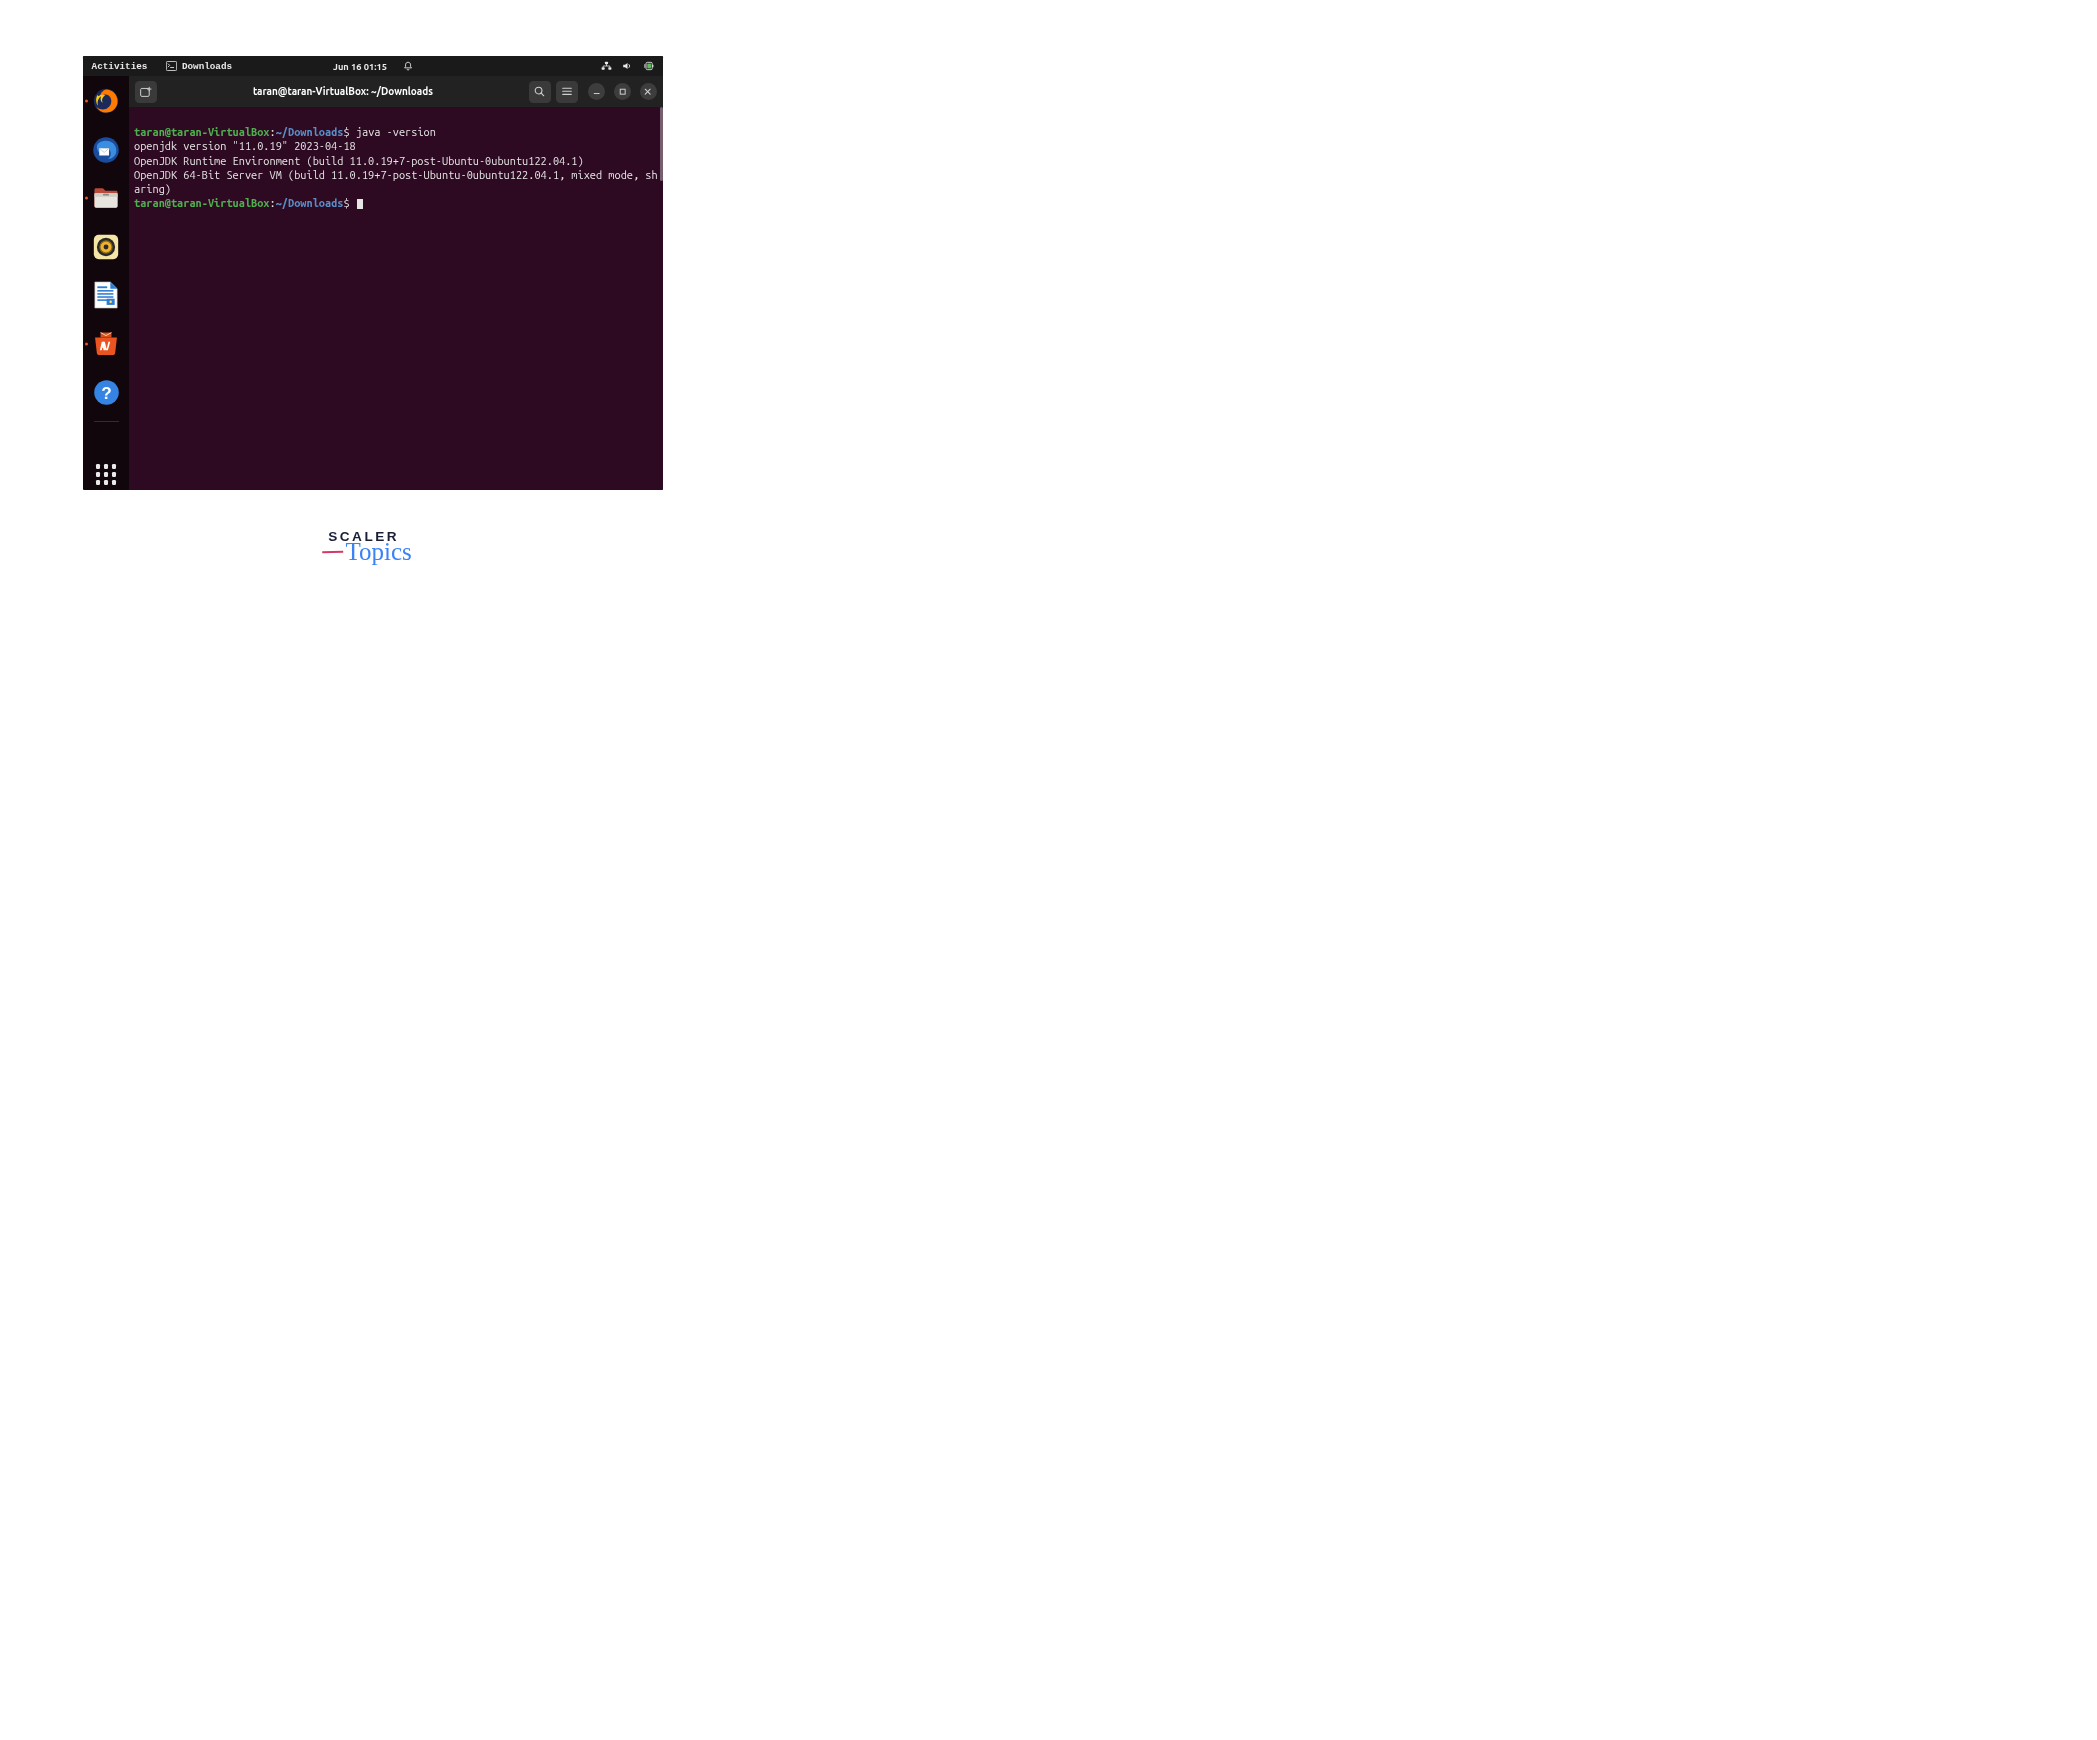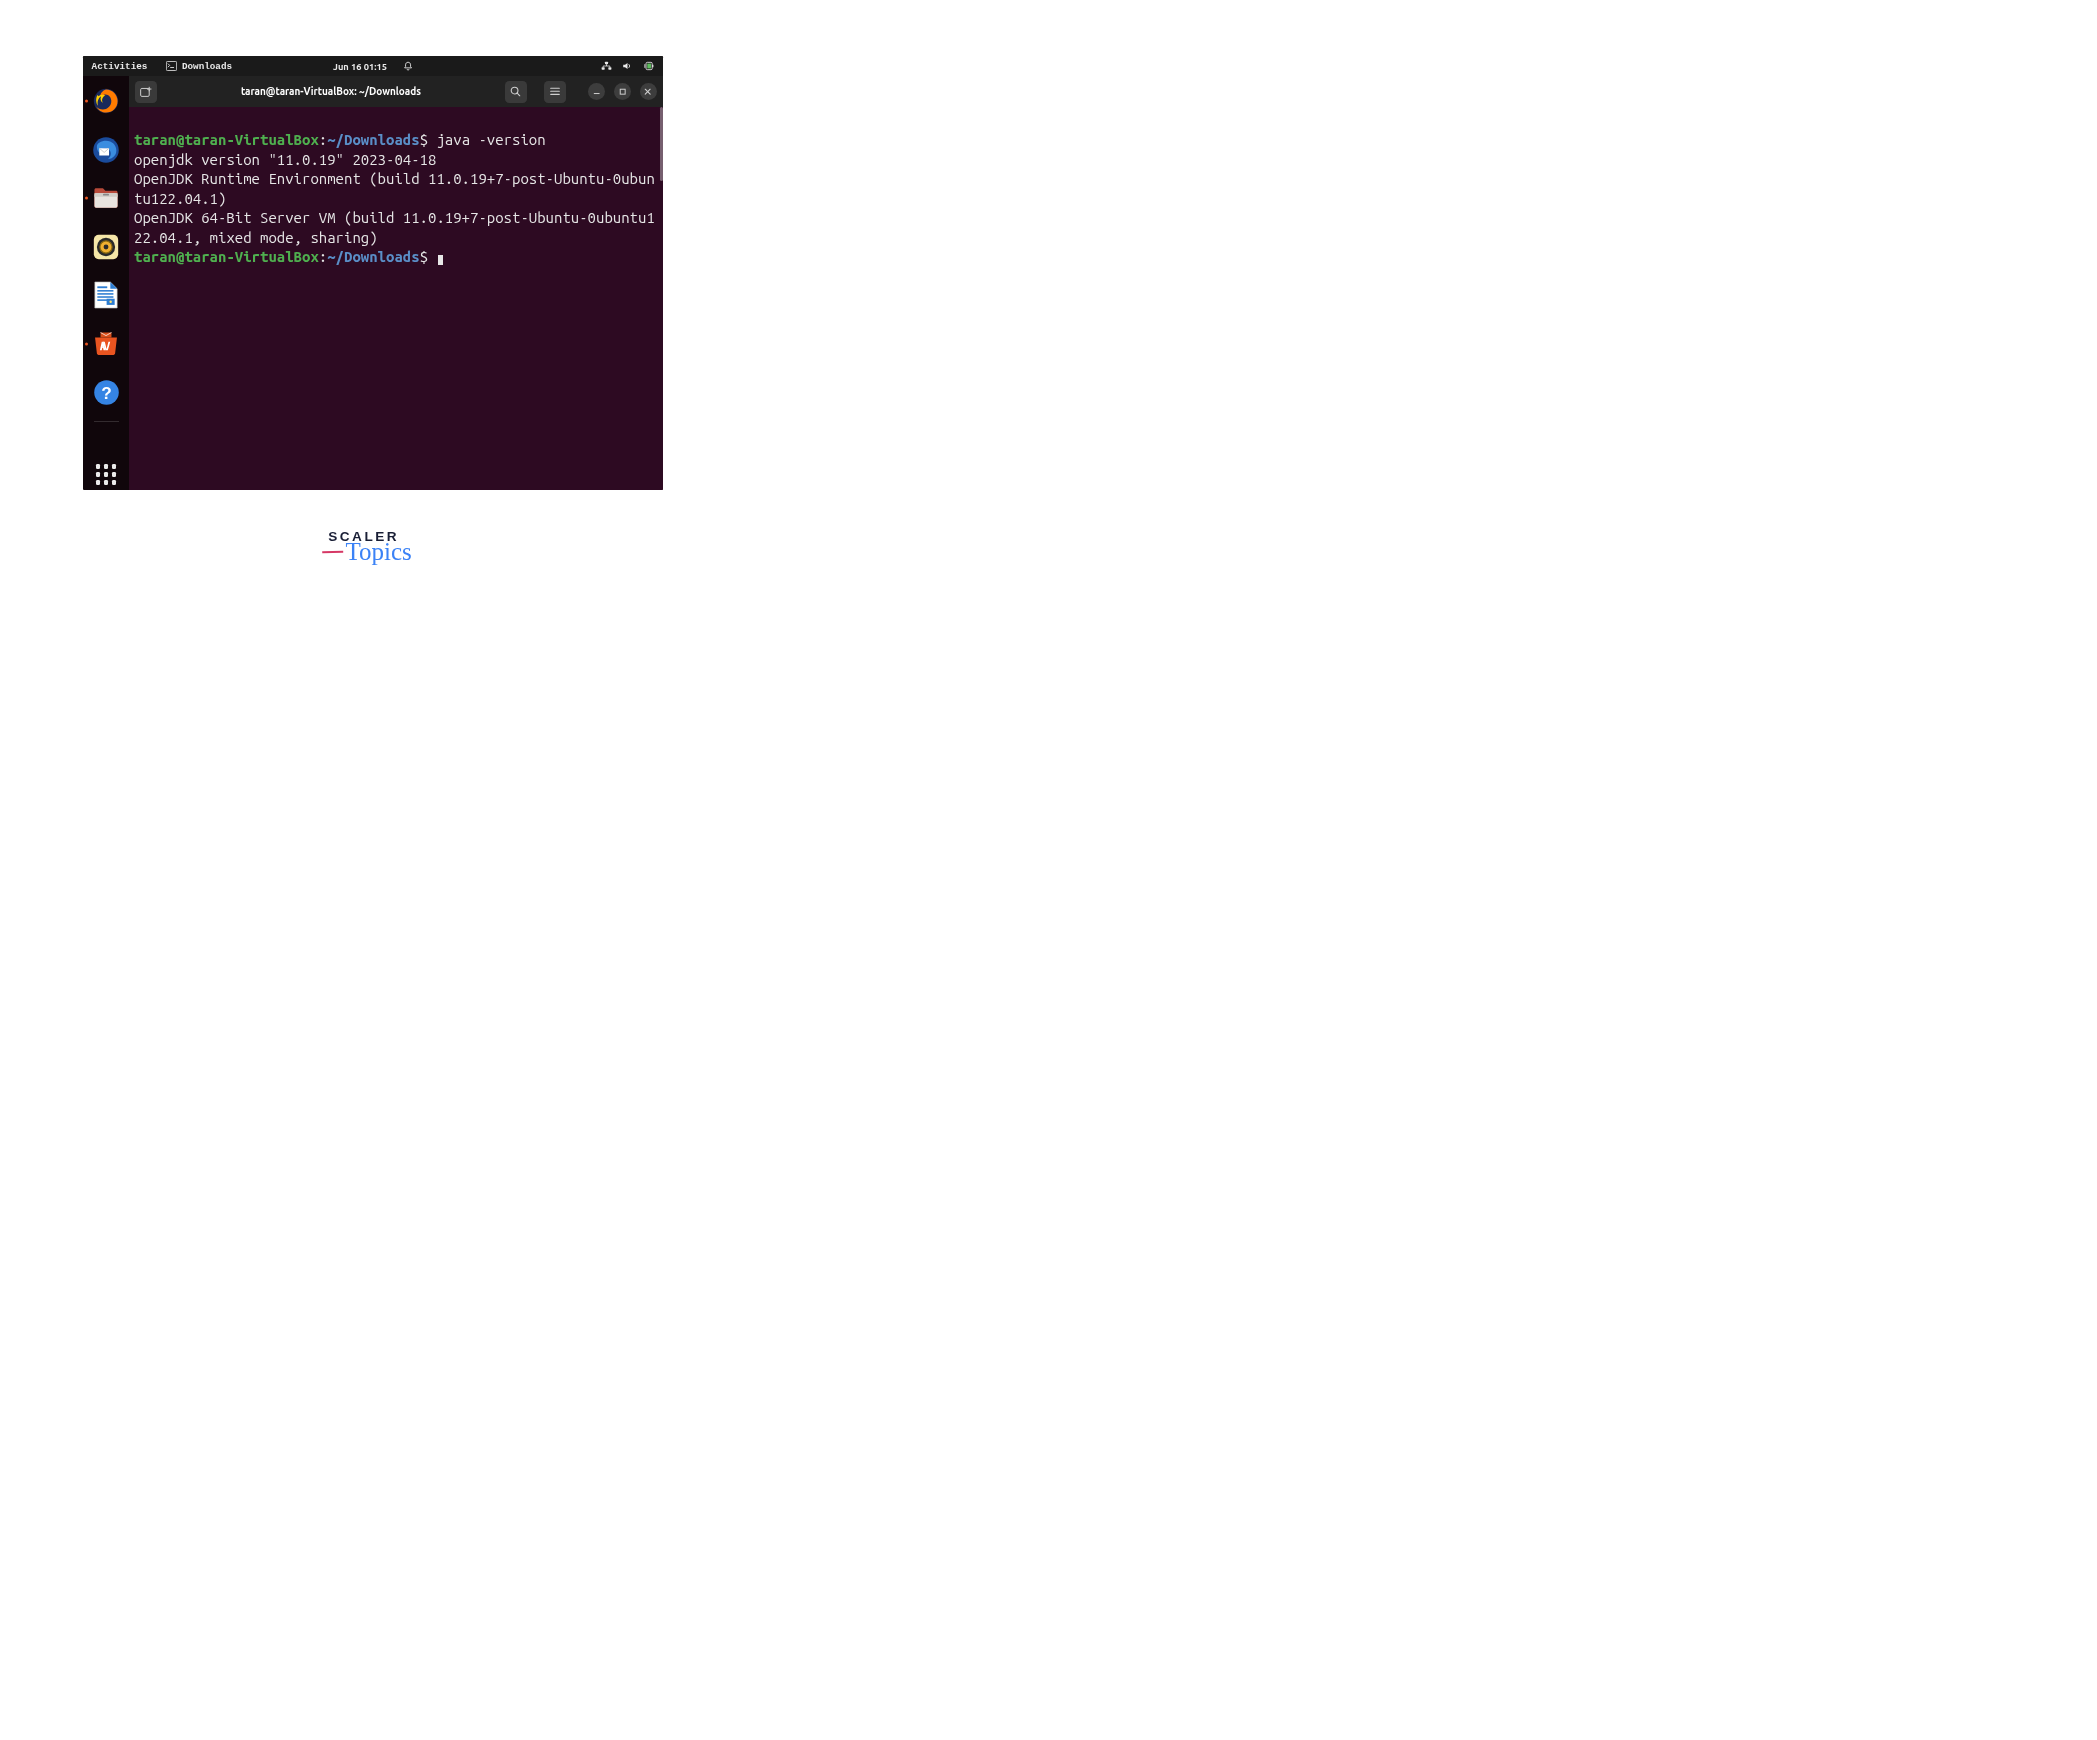--- a/index.html
+++ b/index.html
@@ -115,21 +115,21 @@
     display: flex;
     flex-direction: column;
     background: #2d0a22;
   }
   .titlebar {
     height: 31px;
     background: #222222;
     display: flex;
     align-items: center;
     padding: 0 6.2px;
-    gap: 17px;
+    gap: 5px;
   }
   .titlebar-btn {
     width: 22px;
     height: 22px;
     border-radius: 4.3px;
     background: #3a3a3a;
     display: flex;
     align-items: center;
     justify-content: center;
   }
@@ -149,21 +149,21 @@
   .window-controls {
     display: flex;
     gap: 8.6px;
     margin-left: 5px;
   }
   
   .terminal-body {
     flex: 1;
     padding: 3.7px 5px;
     font-family: "Ubuntu Mono", "Consolas", monospace;
-    font-size: 15px;
+    font-size: 11px;
     line-height: 1.3;
     color: #e6e6e6;
     white-space: pre-wrap;
     word-break: break-all;
     position: relative;
   }
   .terminal-body .scrollbar {
     position: absolute;
     right: 0;
     top: 0;

